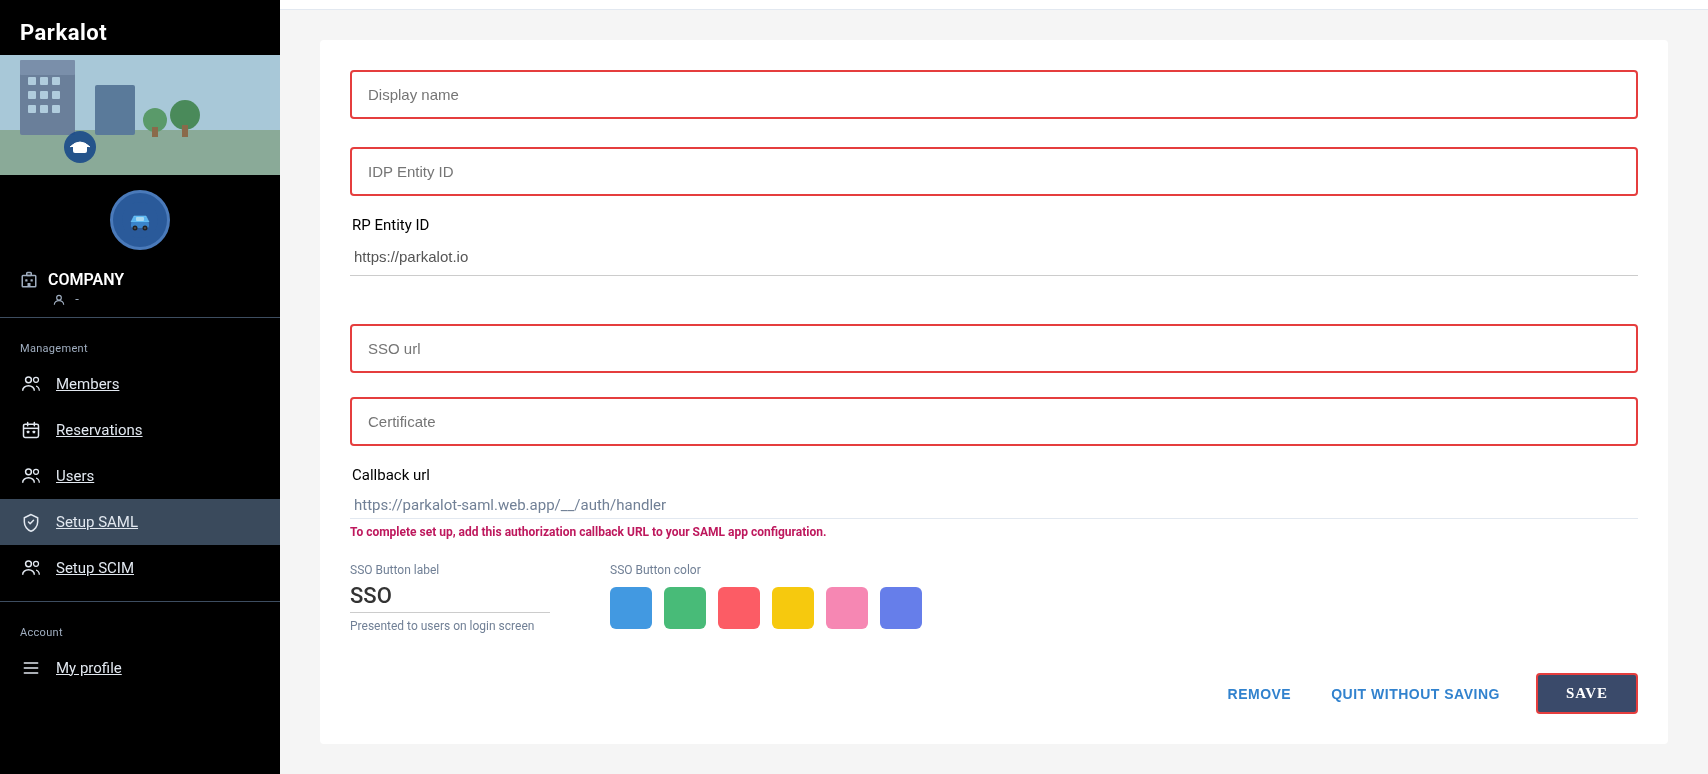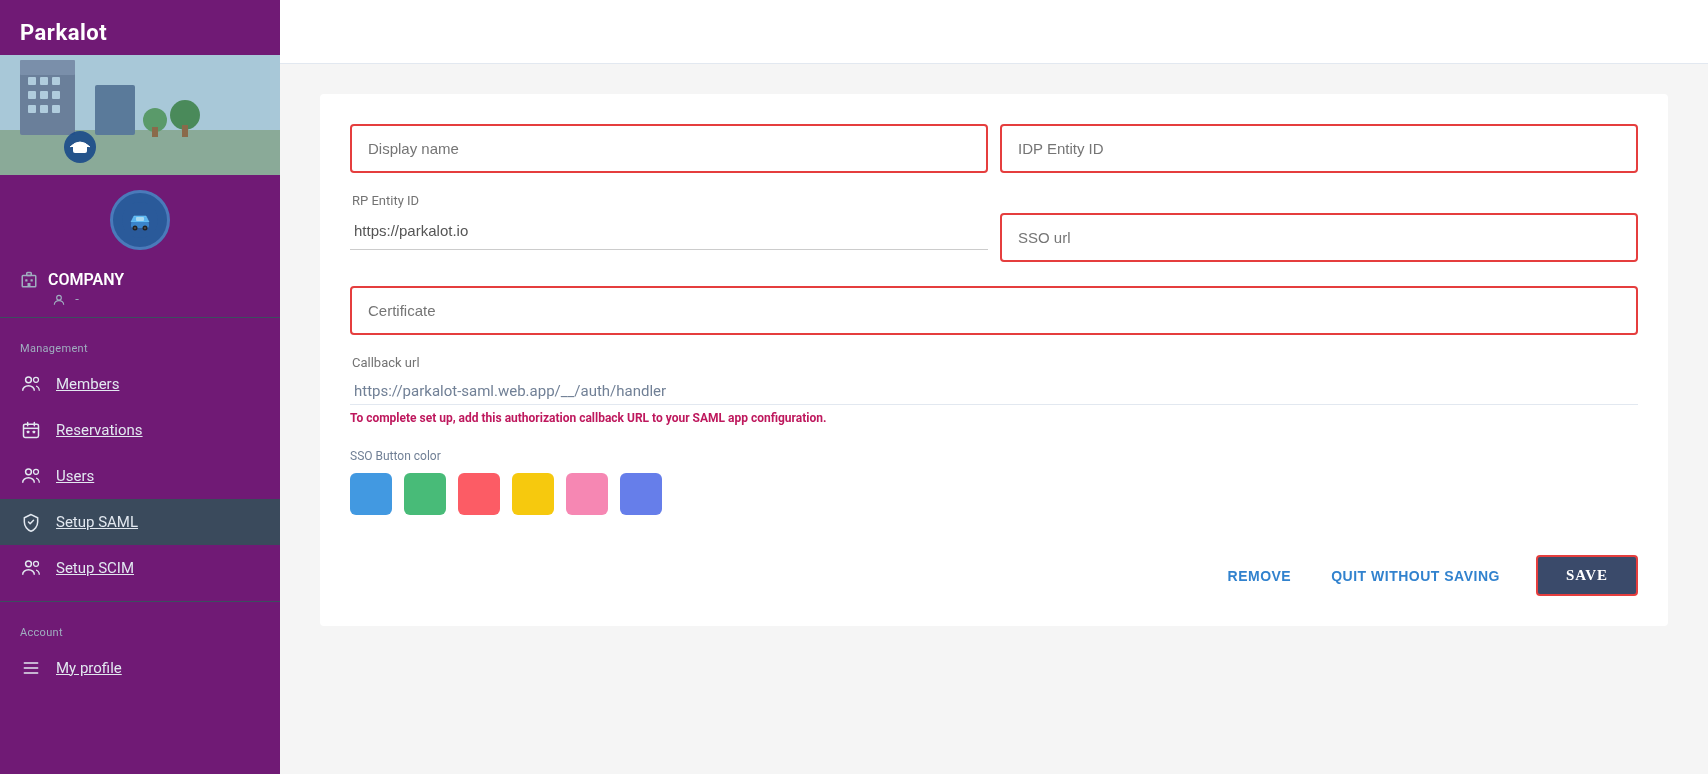--- a/index.html
+++ b/index.html
@@ -2,21 +2,21 @@
 <html><head>
   <meta charset="utf-8">
   <style>
     * { box-sizing: border-box; margin: 0; padding: 0; }
     body { font-family: 'Roboto', Arial, sans-serif; display: flex; height: 774px; overflow: hidden; background: #f5f5f5; }
 
     
     .sidebar {
       width: 280px;
       min-width: 280px;
-      background: #701a75;
+      background: #000000;
       color: #fff;
       display: flex;
       flex-direction: column;
       height: 100%;
       overflow-y: auto;
     }
     .sidebar-logo {
       padding: 20px 20px 10px 20px;
       font-size: 22px;
       font-weight: bold;
@@ -124,22 +124,23 @@
     .form-card {
       background: #fff;
       border-radius: 4px;
       padding: 30px 30px 30px;
       max-width: 1380px;
     }
 
     
     .form-row {
       display: flex;
-      gap: 12px;
+      gap: 28px;
       margin-bottom: 20px;
+      flex-direction: column;
     }
     .form-group {
       flex: 1;
       display: flex;
       flex-direction: column;
     }
     .form-group.full-width {
       flex: 1 1 100%;
     }
 
@@ -154,22 +155,22 @@
       background: #fff;
     }
     .form-input.no-border {
       border: none;
       border-bottom: 1px solid #ccc;
       border-radius: 0;
       padding: 10px 4px;
     }
 
     .form-label {
-      font-size: 13px;
-      color: #737373;
+      font-size: 15px;
+      color: #000000;
       margin-bottom: 4px;
       padding-left: 2px;
     }
     .form-label-inline {
       font-size: 12px;
       color: #718096;
       margin-bottom: 6px;
     }
 
     .callback-url-text {
@@ -448,20 +449,25 @@
         </div>
       </div>
 
       <div style="margin-bottom:24px;">
         <div class="form-label">Callback url</div>
         <div class="callback-url-text">https://parkalot-saml.web.app/__/auth/handler</div>
         <div class="callback-url-hint">To complete set up, add this authorization callback URL to your SAML app configuration.</div>
       </div>
 
       <div class="sso-row">
+        <div class="sso-label-section">
+          <div class="form-label-inline">SSO Button label</div>
+          <div class="sso-value">SSO</div>
+          <div class="sso-hint">Presented to users on login screen</div>
+        </div>
 
         <div class="sso-color-section">
           <div class="sso-color-label">SSO Button color</div>
           <div class="color-swatches">
             <button class="color-swatch" style="background:#4299e1;"></button>
             <button class="color-swatch" style="background:#48bb78;"></button>
             <button class="color-swatch" style="background:#fc5c65;"></button>
             <button class="color-swatch" style="background:#f6c90e;"></button>
             <button class="color-swatch" style="background:#f687b3;"></button>
             <button class="color-swatch" style="background:#667eea;"></button>

